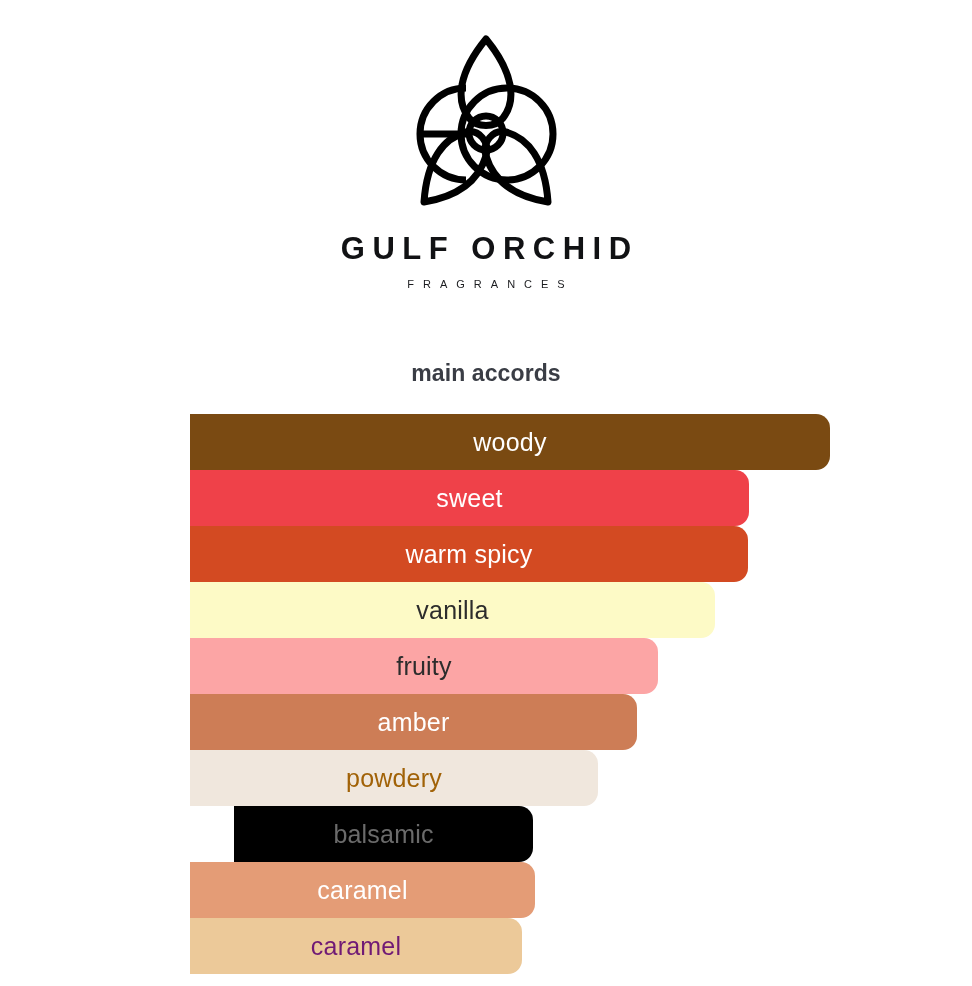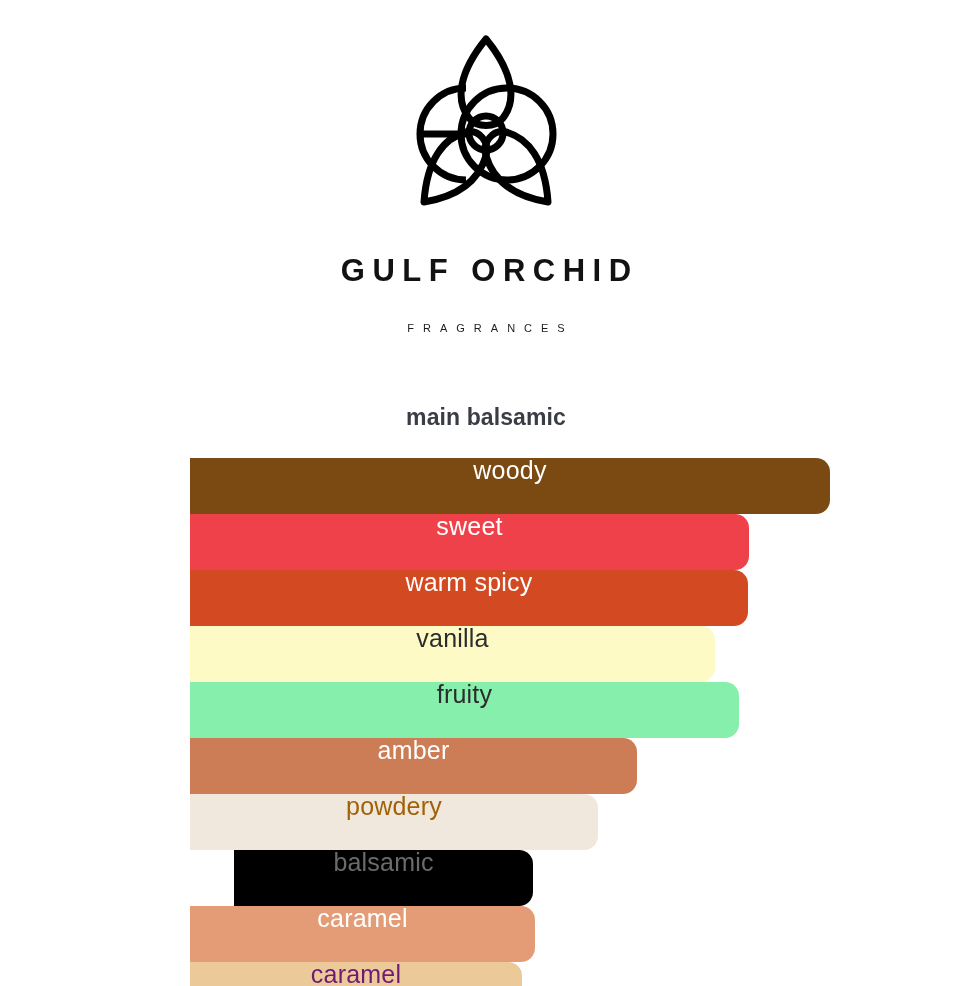--- a/index.html
+++ b/index.html
@@ -16,21 +16,20 @@
     position: relative;
   }
 
   
   .brand {
     width: 100%;
     padding-top: 26px;
     display: flex;
     flex-direction: column;
     align-items: center;
-    gap: 22px;
   }
   .brand-mark {
     width: 190px;
     height: 190px;
     display: block;
   }
   .brand-name {
     margin-top: 17px;
     font-size: 31px;
     font-weight: 700;
@@ -67,20 +66,21 @@
     margin-top: 29px;
     padding-left: 190px;
     display: flex;
     flex-direction: column;
   }
   .accord-bar {
     height: 56px;
     border-top-right-radius: 14px;
     border-bottom-right-radius: 14px;
     display: flex;
+    align-items: center;
     justify-content: center;
     box-sizing: border-box;
     position: relative;
   }
   .accord-label {
     font-size: 25px;
     font-weight: 400;
     line-height: 1;
     white-space: nowrap;
     letter-spacing: 0.2px;
@@ -119,37 +119,37 @@
     </svg>
   </span>
 
   <div class="brand-name">GULF ORCHID</div>
 
   <div class="brand-tagline">FRAGRANCES</div>
 </header>
 
 <section class="accords-section">
 
-  <h2 class="accords-title">main balsamic</h2>
+  <h2 class="accords-title">main accords</h2>
 
   <div class="accords-list">
 
   <div class="accord-bar" style="width: 640px; background: rgb(122, 74, 18); z-index: 10;">
         <span class="accord-label" style="color: rgb(255, 255, 255);">woody</span>
       </div>
       <div class="accord-bar" style="width: 559px; background: rgb(239, 65, 73); z-index: 9;">
         <span class="accord-label" style="color: rgb(255, 255, 255);">sweet</span>
       </div>
       <div class="accord-bar" style="width: 558px; background: rgb(211, 74, 34); z-index: 8;">
         <span class="accord-label" style="color: rgb(255, 255, 255);">warm spicy</span>
       </div>
       <div class="accord-bar" style="width: 525px; background: rgb(253, 250, 198); z-index: 7;">
         <span class="accord-label" style="color: rgb(44, 44, 44);">vanilla</span>
       </div>
-      <div class="accord-bar" style="width: 549px; background: #86efac; z-index: 6;">
+      <div class="accord-bar" style="width: 468px; background: #fca5a5; z-index: 6;">
         <span class="accord-label" style="color: rgb(44, 44, 44);">fruity</span>
       </div>
       <div class="accord-bar" style="width: 447px; background: rgb(205, 125, 86); z-index: 5;">
         <span class="accord-label" style="color: rgb(255, 255, 255);">amber</span>
       </div>
       <div class="accord-bar" style="width: 408px; background: rgb(240, 231, 221); z-index: 4;">
         <span class="accord-label" style="color: #a16207;">powdery</span>
       </div>
       <div class="accord-bar" style="width: 299px; background: #000000; z-index: 3; margin-left: 44px;">
         <span class="accord-label" style="color: rgb(107, 107, 107);">balsamic</span>

